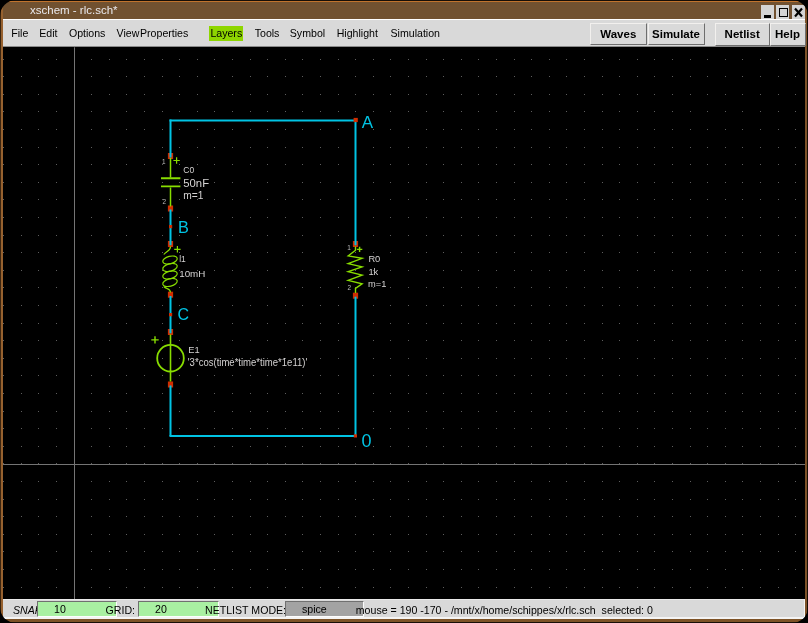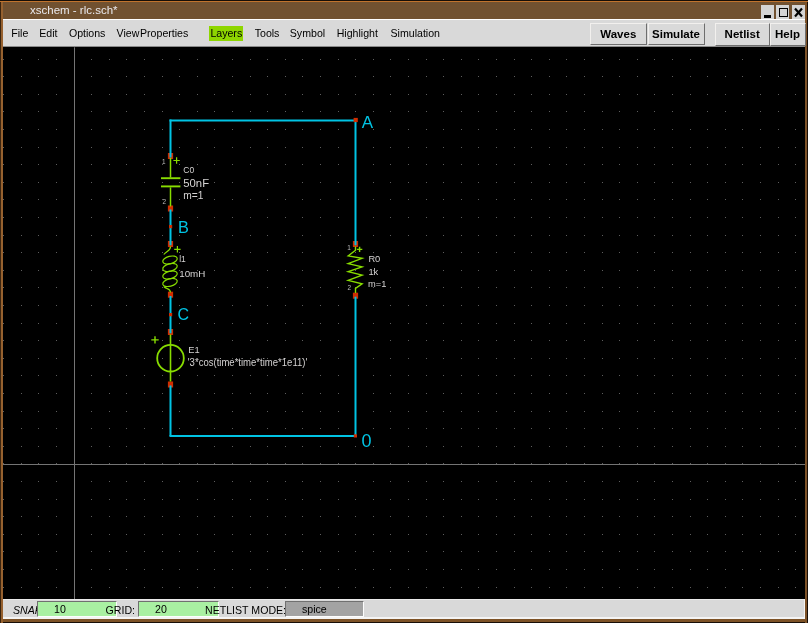--- a/index.html
+++ b/index.html
@@ -1,17 +1,17 @@
 <!DOCTYPE html>
 <html><head>
 <meta charset="utf-8">
 <style>
   html,body{margin:0;padding:0;background:#000;}
   #win{position:relative;width:808px;height:623px;background:#000;overflow:hidden;
-       font-family:"Liberation Sans",sans-serif;}
+       font-family:"Liberation Sans",sans-serif;border-radius:16px;}
   .abs{position:absolute;}
   .mi{position:absolute;top:0;height:100%;display:flex;align-items:center;
       color:#000;font-size:10.6px;}
   .btn{position:absolute;background:#d9d9d9;color:#000;font-size:11.5px;
        display:flex;align-items:center;justify-content:center;
        border-top:1px solid #f2f0ee;border-left:1px solid #f2f0ee;
        border-right:1px solid #6e6e6e;border-bottom:1px solid #6e6e6e;font-weight:bold;}
   .sb{position:absolute;color:#000;font-size:10.6px;line-height:20px;white-space:pre;}
   .entry{position:absolute;top:601px;height:14px;
          border-top:1px solid #707070;border-left:1px solid #707070;
@@ -156,13 +156,14 @@
     </g>
   </svg>
 
   <div class="abs" style="left:3px;top:599px;width:800.6px;height:17.4px;background:#d9d9d9;border-top:1px solid #e9e9e9;border-bottom:2.4px solid #f4f4f4;border-right:1.4px solid #f4f4f4;"></div>
   <div class="sb" style="left:13px;top:600px;font-style:italic;">SNAP:</div>
   <div class="entry" style="left:37px;width:62px;background:#a9f0a2;">10</div>
   <div class="sb" style="left:105.6px;top:600px;">GRID:</div>
   <div class="entry" style="left:138px;width:63px;background:#a9f0a2;">20</div>
   <div class="sb" style="left:205px;top:600px;">NETLIST MODE:</div>
   <div class="entry" style="left:285px;width:61px;background:#a3a3a3;">spice</div>
+  <div class="sb" style="left:355.8px;top:600px;">mouse = 190 -170 - /mnt/x/home/schippes/x/rlc.sch  selected: 0</div>
 </div>
 
 </body></html>

